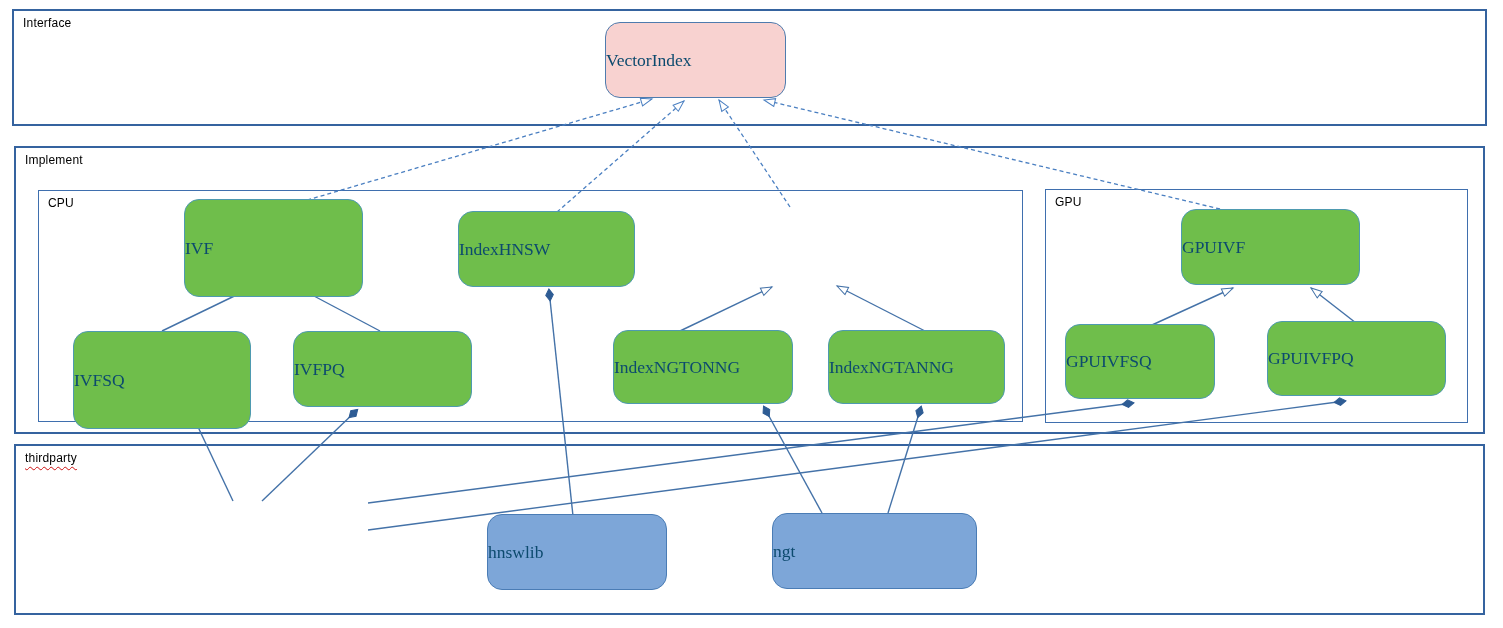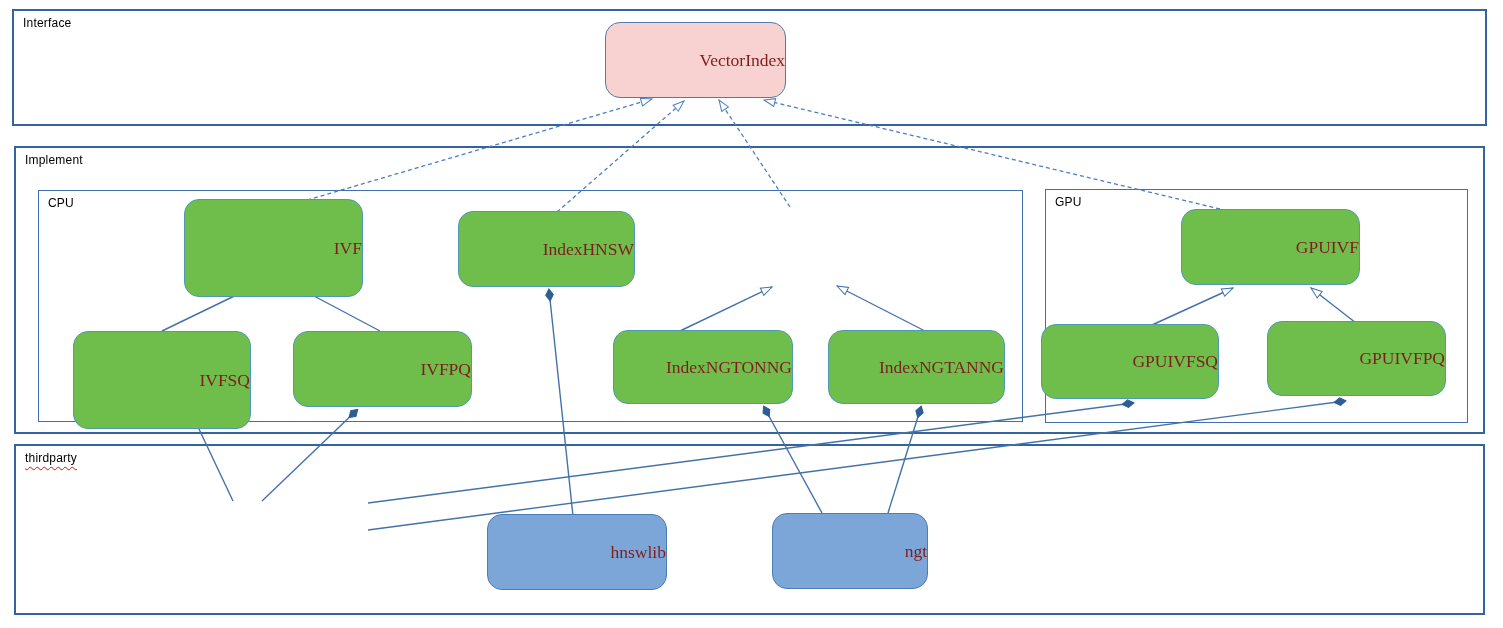--- a/index.html
+++ b/index.html
@@ -10,40 +10,40 @@
   .container.inner{border-width:1.5px;border-color:#3f6fae;}
   .container-label{position:absolute;left:9px;top:5px;font-size:12px;color:#000;letter-spacing:.2px;}
   #c-interface{left:12px;top:9px;width:1475px;height:117px;}
   #c-implement{left:14px;top:146px;width:1471px;height:288px;}
   #c-cpu{left:38px;top:190px;width:985px;height:232px;}
   #c-gpu{left:1045px;top:189px;width:423px;height:234px;}
   #c-thirdparty{left:14px;top:444px;width:1471px;height:171px;}
   #c-thirdparty .container-label{text-decoration:underline;text-decoration-style:wavy;
       text-decoration-color:#cc1111;text-decoration-thickness:1px;text-underline-offset:4px;}
   
-  .node{position:absolute;z-index:3;display:flex;align-items:center;justify-content:flex-end;
+  .node{position:absolute;z-index:3;display:flex;align-items:center;justify-content:flex-start;
         border-radius:15px;border:1.5px solid #4f7cae;box-sizing:border-box;
-        font-family:"Liberation Serif",serif;font-size:17.5px;color:#7f1d1d;}
+        font-family:"Liberation Serif",serif;font-size:17.5px;color:#0c4a6e;}
   .node.iface{background:#f8d2d0;}
   .node.impl{background:#6fbe4b;border-color:#4e9ab0;}
   .node.third{background:#7da6d8;border-color:#4a7cb5;}
   #n-vectorindex{left:605px;top:22px;width:181px;height:76px;}
   #n-ivf{left:184px;top:199px;width:179px;height:98px;}
   #n-indexhnsw{left:458px;top:211px;width:177px;height:76px;}
   #n-indexngt{left:703px;top:208px;width:180px;height:76px;}
   #n-gpuivf{left:1171px;top:209px;width:179px;height:76px;margin-left:10px;}
   #n-ivfsq{left:73px;top:331px;width:178px;height:98px;}
   #n-ivfpq{left:293px;top:331px;width:179px;height:76px;}
   #n-indexngtonng{left:613px;top:330px;width:180px;height:74px;}
   #n-indexngtanng{left:828px;top:330px;width:177px;height:74px;}
-  #n-gpuivfsq{left:1041px;top:324px;width:178px;height:75px;padding-left:24px;}
+  #n-gpuivfsq{left:1065px;top:324px;width:150px;height:75px;}
   #n-gpuivfpq{left:1267px;top:321px;width:179px;height:75px;}
   #n-faiss{left:189px;top:501px;width:179px;height:76px;}
   #n-hnswlib{left:487px;top:514px;width:180px;height:76px;}
-  #n-ngt{left:772px;top:513px;width:156px;height:76px;padding-left:16px;}
+  #n-ngt{left:772px;top:513px;width:205px;height:76px;}
   
   #edges{position:absolute;left:0;top:0;z-index:2;pointer-events:none;}
   .edge{stroke:#4472a8;stroke-width:1.4;fill:none;}
   .edge.dashed{stroke:#4a7fc1;stroke-dasharray:4 3;stroke-width:1.3;}
 </style>
 </head>
 <body>
 
 <div class="stage">
 

